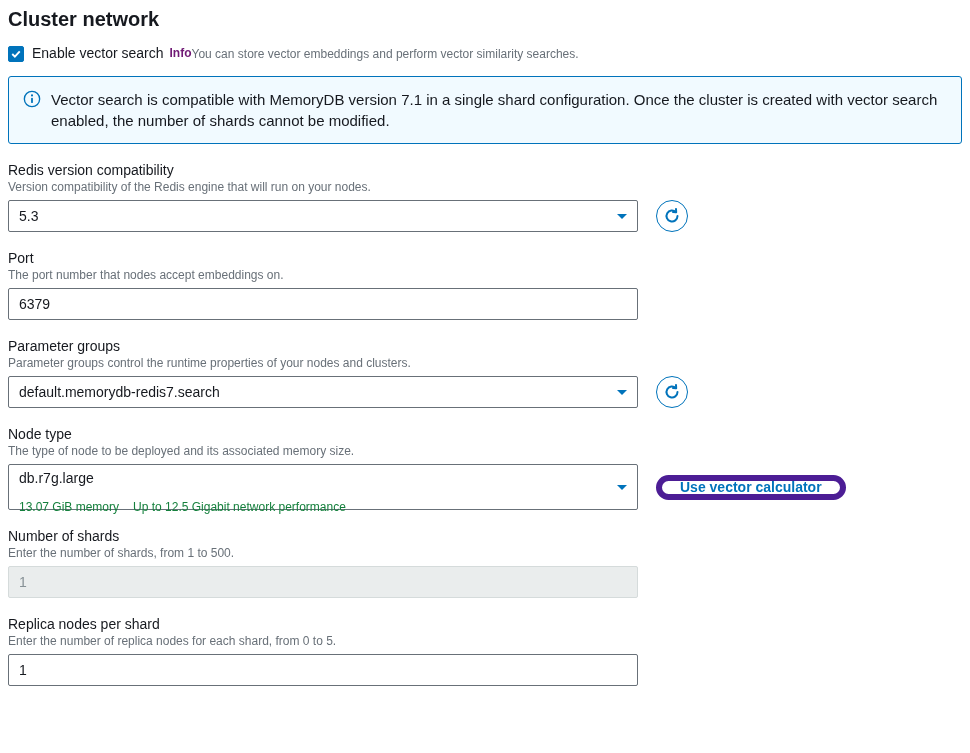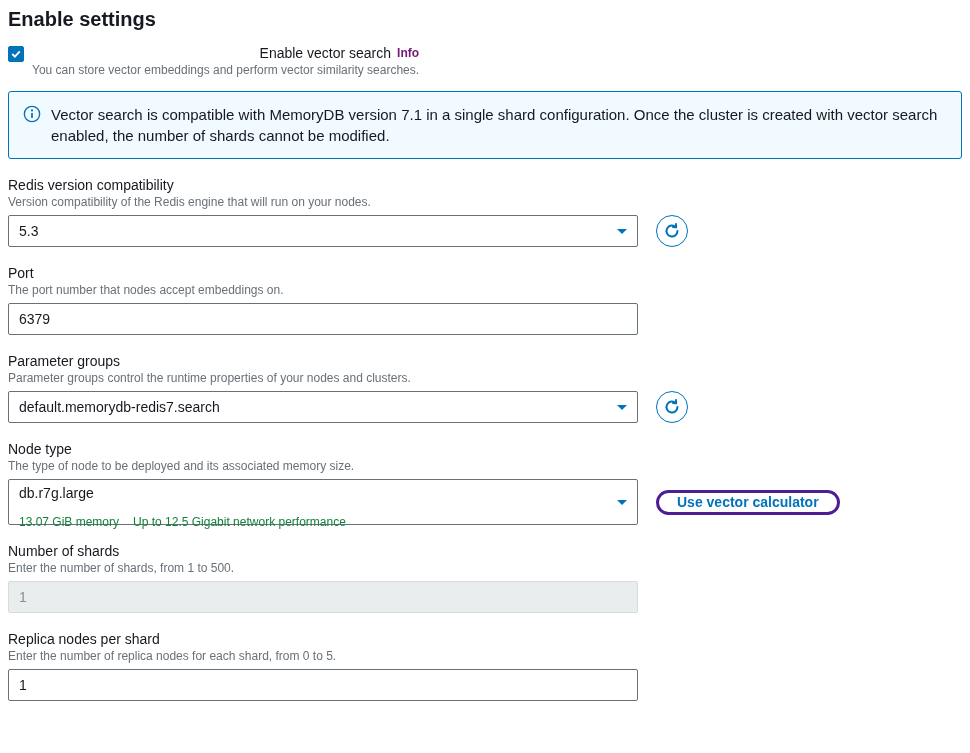--- a/index.html
+++ b/index.html
@@ -39,21 +39,21 @@
     }
     .checkbox svg {
       width: 12px;
       height: 12px;
       fill: none;
       stroke: #fff;
       stroke-width: 2.5;
     }
     .checkbox-labels {
       display: flex;
-      flex-direction: column;
+      flex-direction: row;
       align-items: flex-end;
     }
     .checkbox-label-row {
       display: flex;
       align-items: center;
       gap: 6px;
     }
     .checkbox-label {
       font-size: 14px;
       color: #16191f;
@@ -172,21 +172,21 @@
     .refresh-btn svg {
       width: 16px;
       height: 16px;
       stroke: #0073bb;
       fill: none;
       stroke-width: 2;
     }
     .outline-btn {
       height: 25px;
       padding: 0 18px;
-      border: 3px solid #4c1d95;
+      border: 6px solid #4c1d95;
       border-radius: 16px;
       background: #fff;
       color: #0073bb;
       font-size: 14px;
       font-weight: 700;
       cursor: pointer;
       display: flex;
       align-items: center;
     }
     .node-details {
@@ -197,21 +197,21 @@
       display: flex;
       gap: 14px;
       font-size: 12px;
       color: #15803d;
       margin-top: 14px;
     }
   </style>
 </head>
 <body>
 
-<h2>Enable settings</h2>
+<h2>Cluster network</h2>
 
 <div class="checkbox-row">
   <div class="checkbox">
     <svg viewBox="0 0 16 16">
         <polyline points="3,8 6.5,11.5 13,4.5"></polyline>
       </svg>
   </div>
   <div class="checkbox-labels">
     <div class="checkbox-label-row">
       <span class="checkbox-label">Enable vector search</span>

